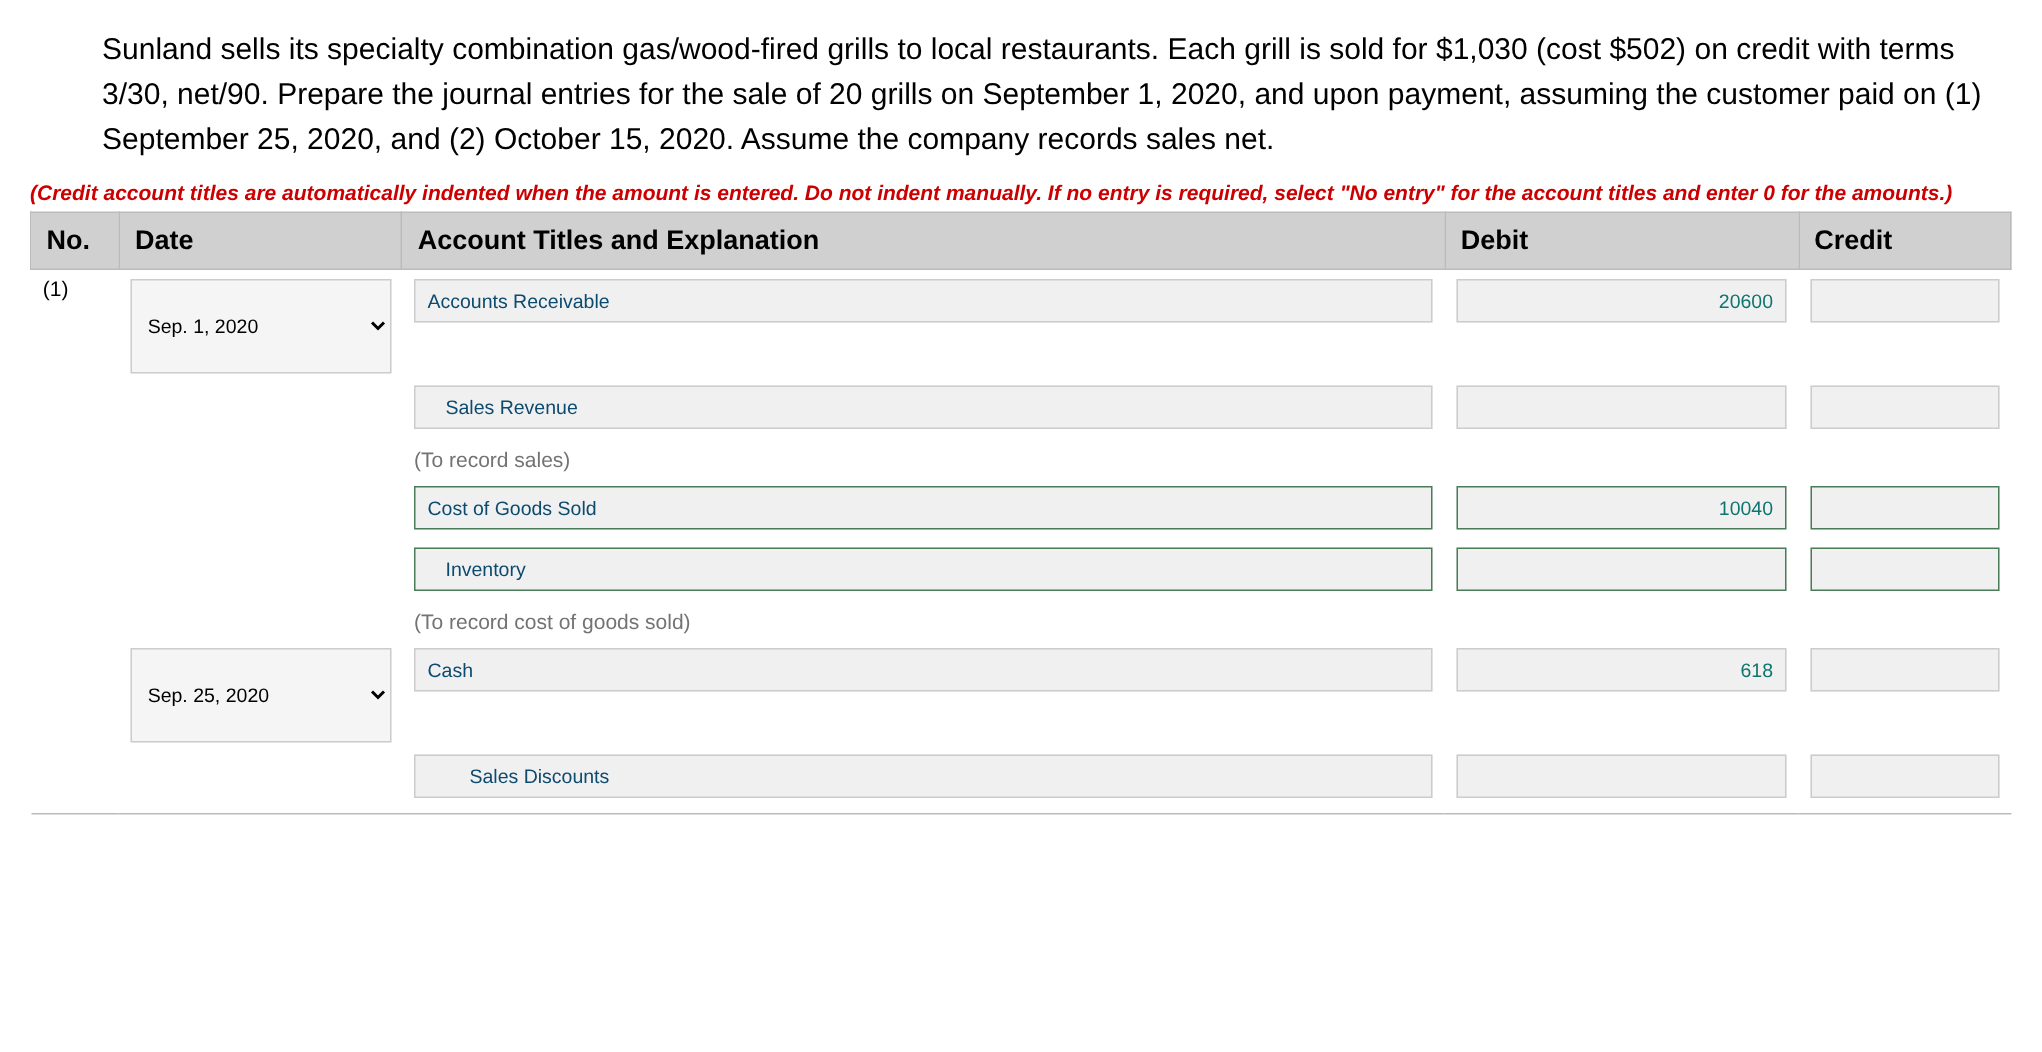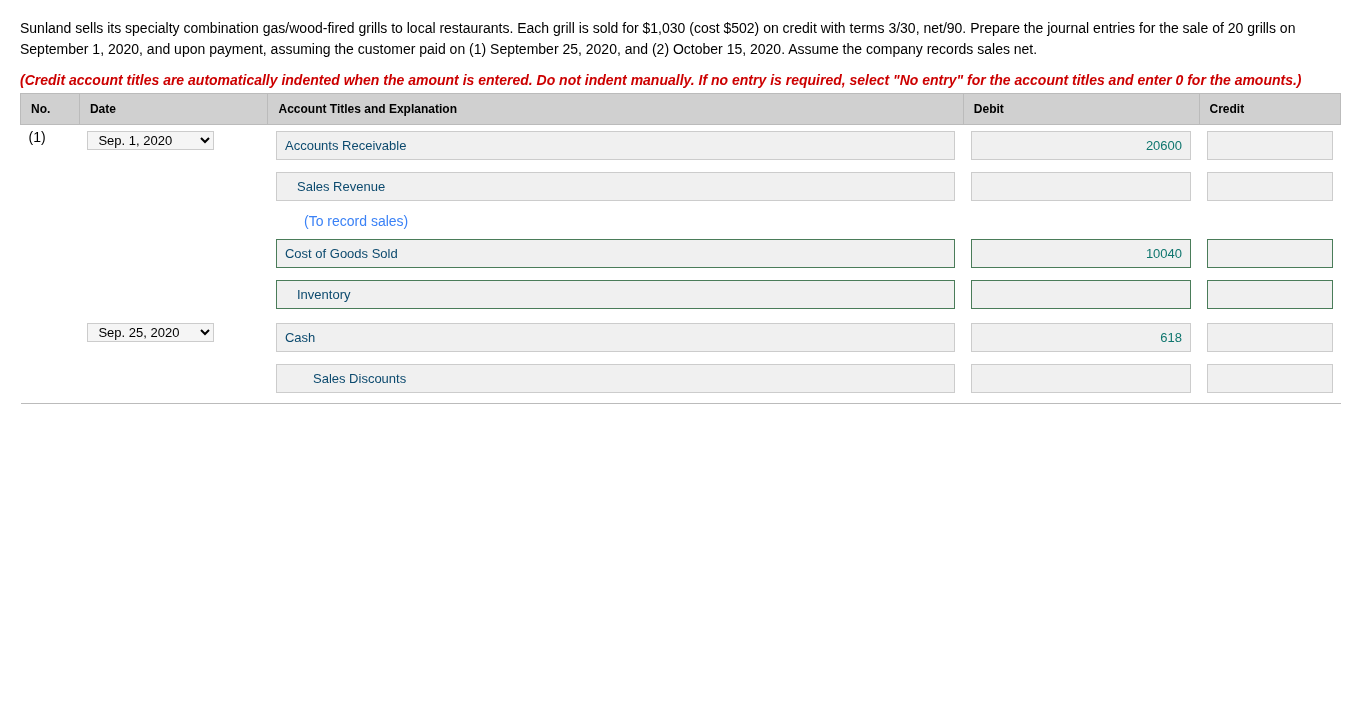--- a/index.html
+++ b/index.html
@@ -4,24 +4,25 @@
   <style>
     * { box-sizing: border-box; margin: 0; padding: 0; }
     body {
       font-family: Arial, sans-serif;
       font-size: 14px;
       background: #fff;
       color: #000;
       padding: 18px 20px;
     }
     .intro-text {
-      font-size: 14px;
+      font-size: 20px;
       line-height: 1.5;
       margin-bottom: 10px;
       max-width: 1320px;
+      margin-left: 48px;
     }
     .warning-text {
       color: #cc0000;
       font-style: italic;
       font-weight: bold;
       font-size: 14px;
       line-height: 1.5;
       margin-bottom: 2px;
       max-width: 1320px;
     }
@@ -31,21 +32,21 @@
       width: 100%;
       border-collapse: collapse;
       table-layout: fixed;
     }
     .journal-table thead tr {
       background: #d0d0d0;
     }
     .journal-table thead th {
       padding: 8px 10px;
       font-weight: bold;
-      font-size: 12px;
+      font-size: 18px;
       text-align: left;
       border: 1px solid #bbb;
     }
     .col-no    { width: 50px; }
     .col-date  { width: 160px; }
     .col-acct  { width: 590px; }
     .col-debit { width: 200px; }
     .col-credit{ width: 120px; }
 
     .journal-table tbody td {
@@ -83,33 +84,32 @@
       text-align: right;
       outline: none;
       margin-bottom: 4px;
     }
     .field-amount.green-border {
       border: 1px solid #4a7c59;
     }
 
     
     .date-select {
-      width: 127px;
-      padding: 0 6px;
+      width: 174px;
+      padding: 22px 6px;
       font-size: 13px;
       background: #f5f5f5;
       border: 1px solid #ccc;
       cursor: pointer;
     }
 
     .note-text {
       font-size: 14px;
-      color: #3b82f6;
+      color: #737373;
       padding: 4px 0 4px 0;
-      margin-left: 28px;
     }
   </style>
 </head>
 <body>
 
 <p class="intro-text">Sunland sells its specialty combination gas/wood-fired grills to local restaurants. Each grill is sold for $1,030 (cost $502) on credit with terms 3/30, net/90. Prepare the journal entries for the sale of 20 grills on September 1, 2020, and upon payment, assuming the customer paid on (1) September 25, 2020, and (2) October 15, 2020. Assume the company records sales net.</p>
 <p class="warning-text">(Credit account titles are automatically indented when the amount is entered. Do not indent manually. If no entry is required, select "No entry" for the account titles and enter 0 for the amounts.)</p>
 
 <table class="journal-table">
   <colgroup>
@@ -191,20 +191,27 @@
         <input type="text" class="field-acct green-border" value="Inventory" style="padding-left: 20px;">
       </td>
       <td>
         <input type="text" class="field-amount green-border" value="" style="">
       </td>
       <td>
         <input type="text" class="field-amount green-border" value="" style="">
       </td>
     </tr>
 
+    <tr>
+      <td></td>
+      <td></td>
+      <td colspan="3">
+        <span class="note-text">(To record cost of goods sold)</span>
+      </td>
+    </tr>
 
     <tr>
       <td></td>
       <td style="padding-top:6px;">
         <select class="date-select">
           <option>Sep. 25, 2020</option>
         </select>
       </td>
       <td style="padding-top:6px;">
         <input type="text" class="field-acct" value="Cash" style="">

